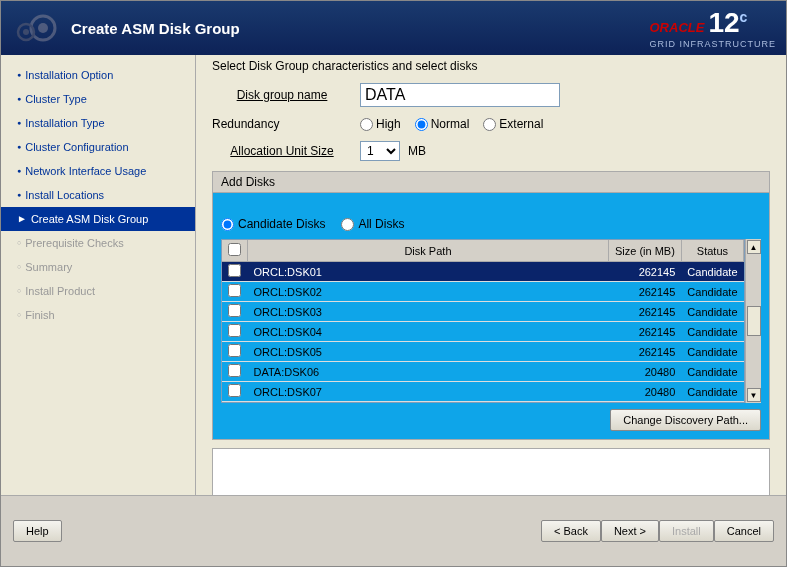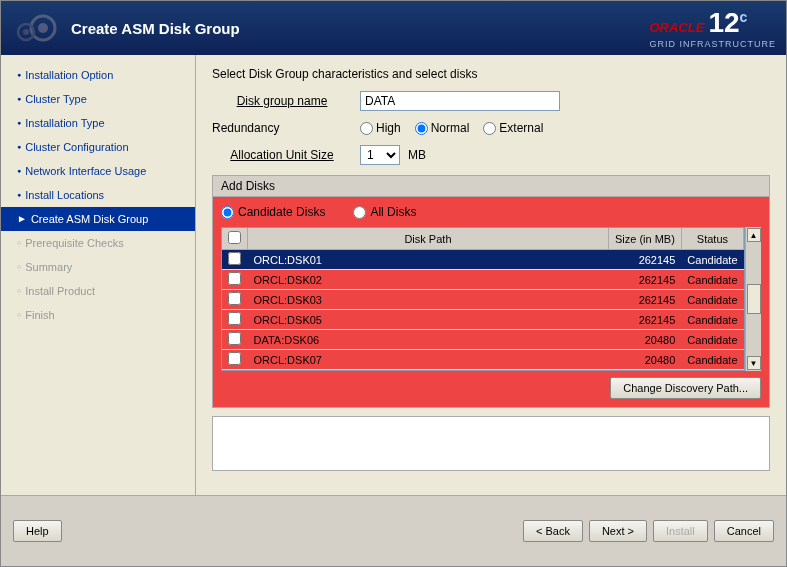--- a/index.html
+++ b/index.html
@@ -103,21 +103,21 @@
       color: white;
     }
 
     .sidebar-item.disabled {
       color: #999;
       cursor: default;
     }
 
     .main-panel {
       flex: 1;
-      padding: 12px 16px;
+      padding: 4px 16px;
       background: #ece9d8;
       overflow-y: auto;
     }
 
     .form-row {
       display: flex;
       align-items: center;
       margin-bottom: 10px;
       gap: 8px;
     }
@@ -131,21 +131,21 @@
 
     .form-label.underline {
       text-decoration: underline;
       text-align: center;
     }
 
     .text-input {
       padding: 2px 4px;
       border: 1px solid #7f9db9;
       background: white;
-      font-size: 12px;
+      font-size: 16px;
       width: 200px;
     }
 
     .radio-group {
       display: flex;
       align-items: center;
       gap: 14px;
     }
 
     .radio-option {
@@ -158,41 +158,42 @@
     .select-small {
       padding: 1px 2px;
       border: 1px solid #7f9db9;
       background: white;
       font-size: 12px;
       width: 40px;
     }
 
     .add-disks-section {
       border: 1px solid #aaa;
-      background: #ef4444;
+      background: #0ea5e9;
       margin-top: 5px;
     }
 
     .add-disks-header {
       background: #d4d0c8;
       padding: 3px 8px;
       font-size: 12px;
       color: #000;
       border-bottom: 1px solid #aaa;
     }
 
     .add-disks-content {
       padding: 8px;
     }
 
     .disk-radio-group {
       display: flex;
       align-items: flex-start;
-      gap: 28px;
+      gap: 16px;
       margin-bottom: 8px;
+      margin-top: 16px;
     }
 
     .disk-radio-option {
       display: flex;
       align-items: center;
       gap: 4px;
       font-size: 12px;
     }
 
     .disk-table-container {
@@ -306,21 +307,20 @@
       display: flex;
       align-items: center;
       justify-content: space-between;
       padding: 24px 12px;
       background: #d4d0c8;
       border-top: 1px solid #aaa;
     }
 
     .footer-right {
       display: flex;
-      gap: 6px;
     }
 
     
     .gear-svg {
       opacity: 0.5;
     }
   </style>
 </head>
 <body>
 
@@ -479,20 +479,26 @@
                       <td>Candidate</td>
                     </tr>
                     <tr>
                       <td class="check-col"><input type="checkbox" style=""></td>
                       <td>ORCL:DSK03</td>
                       <td class="size-val">262145</td>
                       <td>Candidate</td>
                     </tr>
                     <tr>
                       <td class="check-col"><input type="checkbox" style=""></td>
+                      <td>ORCL:DSK04</td>
+                      <td class="size-val">262145</td>
+                      <td>Candidate</td>
+                    </tr>
+                    <tr>
+                      <td class="check-col"><input type="checkbox" style=""></td>
                       <td>ORCL:DSK05</td>
                       <td class="size-val">262145</td>
                       <td>Candidate</td>
                     </tr>
                     <tr>
                       <td class="check-col"><input type="checkbox" style=""></td>
                       <td>DATA:DSK06</td>
                       <td class="size-val">20480</td>
                       <td>Candidate</td>
                     </tr>

